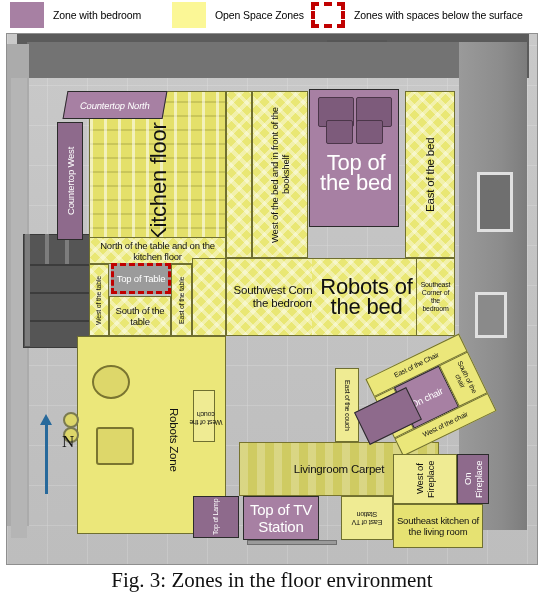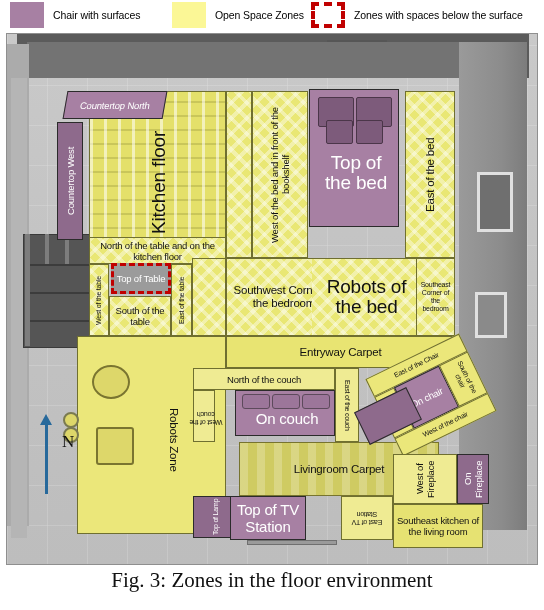--- a/index.html
+++ b/index.html
@@ -51,21 +51,21 @@
      background-image:repeating-linear-gradient(90deg,rgba(255,255,255,.22) 0 8px,transparent 8px 17px);margin-left:46px;}
   .surf{background:#a780a3;border:1px solid #2b2b2b;color:#fff;}
   .surf-dk{background:#8e6a8c;border:1px solid #2b2b2b;color:#fff;}
   .dashbox{border:3px dashed #c00000;background:#9b9b9b;color:#fff;}
 
   .lbl{font-size:8px;line-height:9px;letter-spacing:-.2px;padding:1px;}
   .lbl.s7{font-size:7px;line-height:8px;}
   .lbl.s9{font-size:9.5px;line-height:11px;}
   .lbl.s11{font-size:11.5px;line-height:13px;}
   .lbl.s14{font-size:15px;line-height:17px;}
-  .lbl.s17{font-size:19px;line-height:20px;}
+  .lbl.s17{font-size:22px;line-height:20px;}
   .lbl.w{color:#fff;}
   .rot90{writing-mode:vertical-rl;transform:rotate(180deg);}
   .rot270{writing-mode:vertical-rl;}
   .rot180{transform:rotate(180deg);}
 
   
   .furn{position:absolute;box-sizing:border-box;}
   .bed-pillow{position:absolute;background:#7d5b7b;border:1px solid #4b3649;border-radius:2px;}
   .shelf{position:absolute;background:#555;border:1px solid #3a3a3a;}
   .shelf-line{position:absolute;background:#3c3c3c;height:2px;}
@@ -86,21 +86,21 @@
 </style>
 </head>
 <body>
 
 <div class="page">
 
   <div class="legend">
 
     <div class="legend-item" style="left:10px;top:2px;">
       <div class="sw sw-purple"></div>
-      <div class="legend-text">Chair with surfaces</div>
+      <div class="legend-text">Zone with bedroom</div>
     </div>
 
     <div class="legend-item" style="left:165px;top:2px;padding-left:7px;">
       <div class="sw sw-yellow"></div>
       <div class="legend-text">Open Space Zones</div>
     </div>
 
     <div class="legend-item" style="left:311px;top:2px;width:230px;">
       <div class="sw-dash"></div>
       <div class="legend-text" style="width:170px;">Zones with spaces below the surface</div>
@@ -180,57 +180,45 @@
     <div class="zone open pat" style="left:219px;top:224px;width:116px;height:78px;">
       <div class="lbl s11" style="width:108px;">Southwest Corner of the bedroom</div>
     </div>
     <div class="zone open pat" style="left:305px;top:224px;width:110px;height:78px;border-left:none;">
       <div class="lbl s17" style="width:100px;">Robots of the bed</div>
     </div>
     <div class="zone open pat" style="left:409px;top:224px;width:39px;height:78px;">
       <div class="lbl s7" style="width:36px;">Southeast Corner of the bedroom</div>
     </div>
 
-    <div class="zone open" style="left:219px;top:302px;width:229px;height:32px;background:#e8e472;">
-      <div class="lbl s11">Entryway Carpet</div>
-    </div>
 
     <div class="zone open" style="left:70px;top:302px;width:149px;height:198px;background:#ebe77a;">
       <div class="lbl s11 rot270" style="position:absolute;left:88px;top:52px;height:100px;">Robots Zone</div>
       <div class="robot" style="left:14px;top:28px;width:34px;height:30px;border-radius:50%;"></div>
       <div class="robot" style="left:18px;top:90px;width:34px;height:34px;"></div>
     </div>
     <div class="furn" style="left:56px;top:378px;width:16px;height:16px;border:2px solid #7a7a50;border-radius:50%;background:#ddd76a;"></div>
     <div class="furn" style="left:56px;top:393px;width:16px;height:16px;border:2px solid #7a7a50;border-radius:50%;background:#ddd76a;"></div>
 
-    <div class="zone open" style="left:186px;top:334px;width:142px;height:22px;background:#efeb93;">
-      <div class="lbl s9">North of the couch</div>
-    </div>
     <div class="zone open" style="left:186px;top:356px;width:22px;height:52px;background:#efeb93;">
       <div class="lbl s7 rot180" style="width:50px;position:absolute;left:-14px;top:18px;">West of the couch</div>
     </div>
-    <div class="zone surf" style="left:228px;top:356px;width:100px;height:46px;">
-      <div class="couchcush" style="left:6px;top:3px;width:26px;height:13px;"></div>
-      <div class="couchcush" style="left:36px;top:3px;width:26px;height:13px;"></div>
-      <div class="couchcush" style="left:66px;top:3px;width:26px;height:13px;"></div>
-      <div class="lbl s14 w" style="position:absolute;left:4px;top:18px;width:92px;">On couch</div>
-    </div>
     <div class="zone open" style="left:328px;top:334px;width:24px;height:74px;background:#efeb93;">
       <div class="lbl s7 rot270" style="height:70px;">East of the couch</div>
     </div>
 
     <div class="zone carpet" style="left:186px;top:408px;width:200px;height:54px;">
       <div class="lbl s11">Livingroom Carpet</div>
     </div>
 
     <div class="zone surf-dk" style="left:186px;top:462px;width:46px;height:42px;">
       <div class="lbl s7 w rot90" style="height:38px;">Top of Lamp</div>
     </div>
 
-    <div class="zone surf" style="left:223px;top:462px;width:76px;height:44px;">
+    <div class="zone surf" style="left:236px;top:462px;width:76px;height:44px;">
       <div class="lbl s14 w" style="width:94px;">Top of TV Station</div>
     </div>
     <div class="furn" style="left:240px;top:506px;width:90px;height:5px;background:#9a9a9a;border:1px solid #6f6f6f;"></div>
 
     <div class="zone open" style="left:334px;top:462px;width:52px;height:44px;background:#efeb93;">
       <div class="lbl s7 rot180" style="width:48px;">East of TV Station</div>
     </div>
 
     <div class="rotgroup" style="left:372px;top:318px;width:104px;height:86px;transform:rotate(-26deg);">
       <div class="zone open" style="left:0px;top:0px;width:104px;height:20px;background:#ebe77a;">

